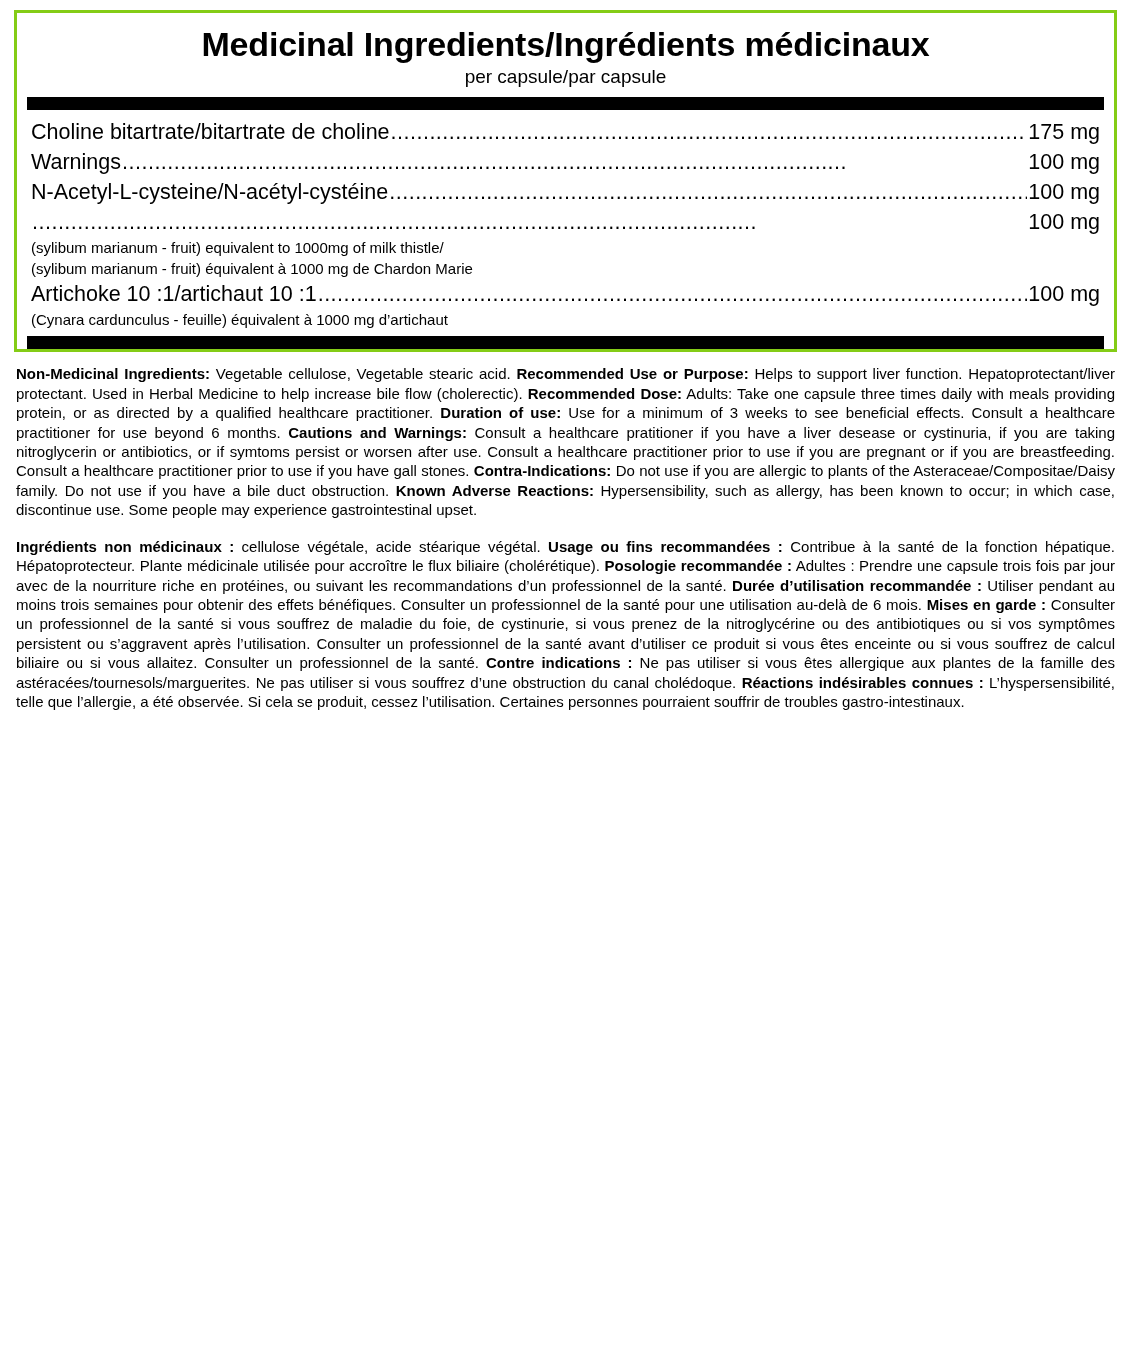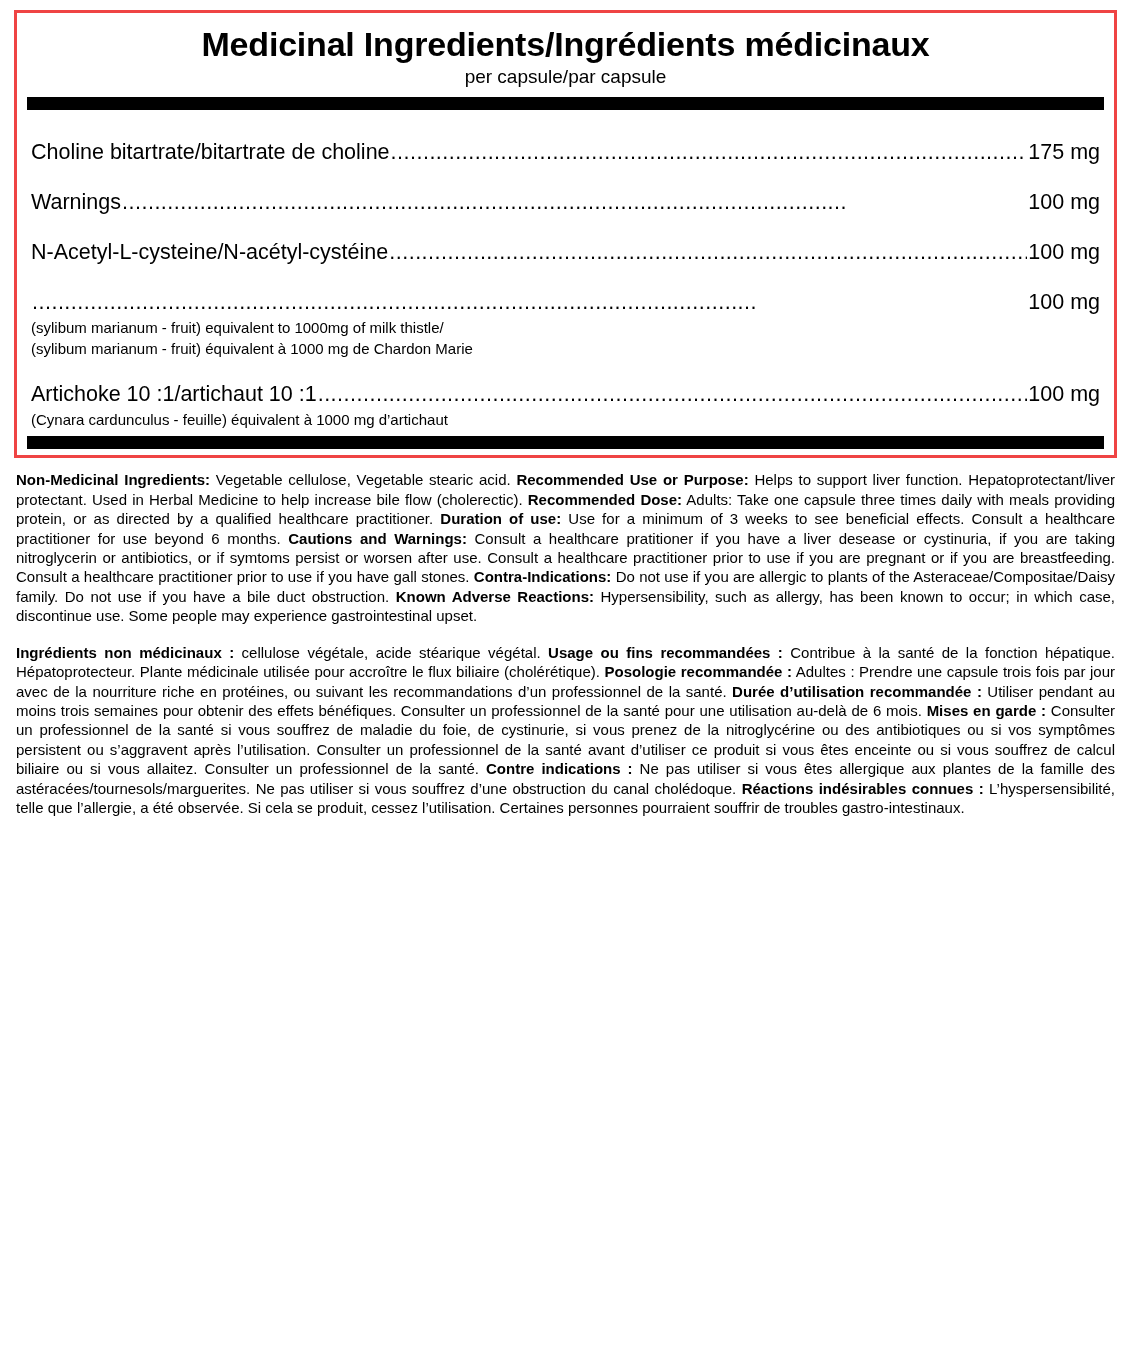--- a/index.html
+++ b/index.html
@@ -16,23 +16,23 @@
   }
 
   .page {
     width: 1131px;
     box-sizing: border-box;
     padding: 10px 14px 8px 14px;
   }
 
   
   .panel {
-    border: 3px solid #ef4444;
+    border: 3px solid #84cc16;
     box-sizing: border-box;
-    padding: 8px 10px 6px 10px;
+    padding: 8px 10px 0 10px;
     margin: 0 0 4px 0;
   }
   .panel-title {
     text-align: center;
     font-size: 34px;
     font-weight: bold;
     line-height: 1.12;
     letter-spacing: -0.2px;
     margin: 4px 0 0 0;
   }
@@ -53,21 +53,20 @@
   .ing-list {
     padding: 7px 4px 2px 4px;
   }
   .ing-row {
     display: flex;
     align-items: baseline;
     font-size: 21.5px;
     line-height: 1.40;
     white-space: nowrap;
     overflow: hidden;
-    margin-top: 20px;
   }
   .ing-row .nm {
     flex: 0 0 auto;
   }
   .ing-row .dots {
     flex: 1 1 auto;
     overflow: hidden;
     white-space: nowrap;
     letter-spacing: 0.5px;
     margin: 0 1px;

